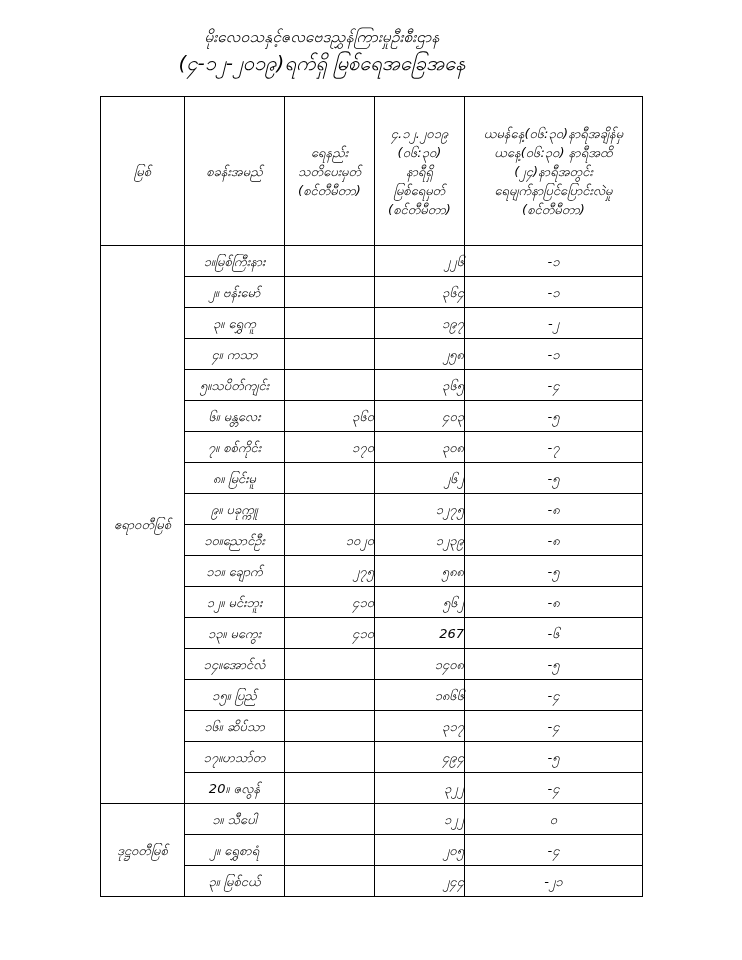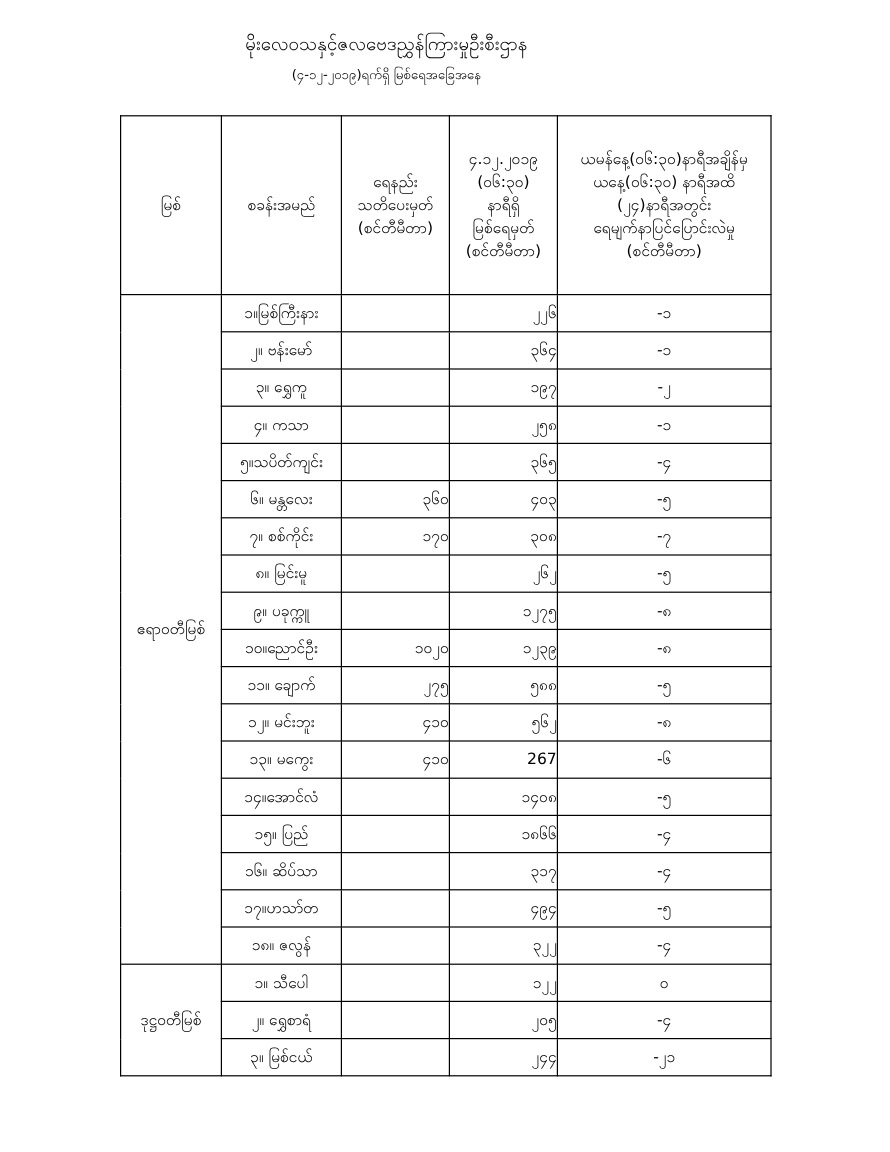--- a/index.html
+++ b/index.html
@@ -13,35 +13,36 @@
     font-family: "DejaVu Sans", "Liberation Sans", sans-serif;
     color: #000000;
     overflow: hidden;
   }
 
   .page {
     position: relative;
     width: 644px;
     height: 960px;
     box-sizing: border-box;
+    font-style: italic;
   }
 
   
   .doc-header {
     padding-top: 24px;
     text-align: center;
   }
   .doc-title-line {
     font-size: 15.5px;
     line-height: 26px;
     font-weight: 500;
     letter-spacing: 0.1px;
   }
   .doc-subtitle-line {
-    font-size: 11px;
+    font-size: 20px;
     line-height: 26px;
     font-weight: 500;
   }
   .doc-date-row {
     margin-top: 22px;
     padding-right: 72px;
     text-align: right;
     font-size: 14px;
     line-height: 20px;
   }
@@ -280,21 +281,21 @@
             <td class="num">၃၁၇</td>
             <td class="change">-၄</td>
           </tr>
           <tr>
             <td class="station">၁၇။ဟသာ်တ</td>
             <td class="danger"></td>
             <td class="num">၄၉၄</td>
             <td class="change">-၅</td>
           </tr>
           <tr>
-            <td class="station">၁၈။ ဇလွန်</td>
+            <td class="station">20။ ဇလွန်</td>
             <td class="danger"></td>
             <td class="num">၃၂၂</td>
             <td class="change">-၄</td>
           </tr>
           <tr>
             <td class="river-label" rowspan="3">ဒုဋ္ဌဝတီမြစ်</td>
             <td class="station">၁။ သီပေါ</td>
             <td class="danger"></td>
             <td class="num">၁၂၂</td>
             <td class="change">၀</td>

